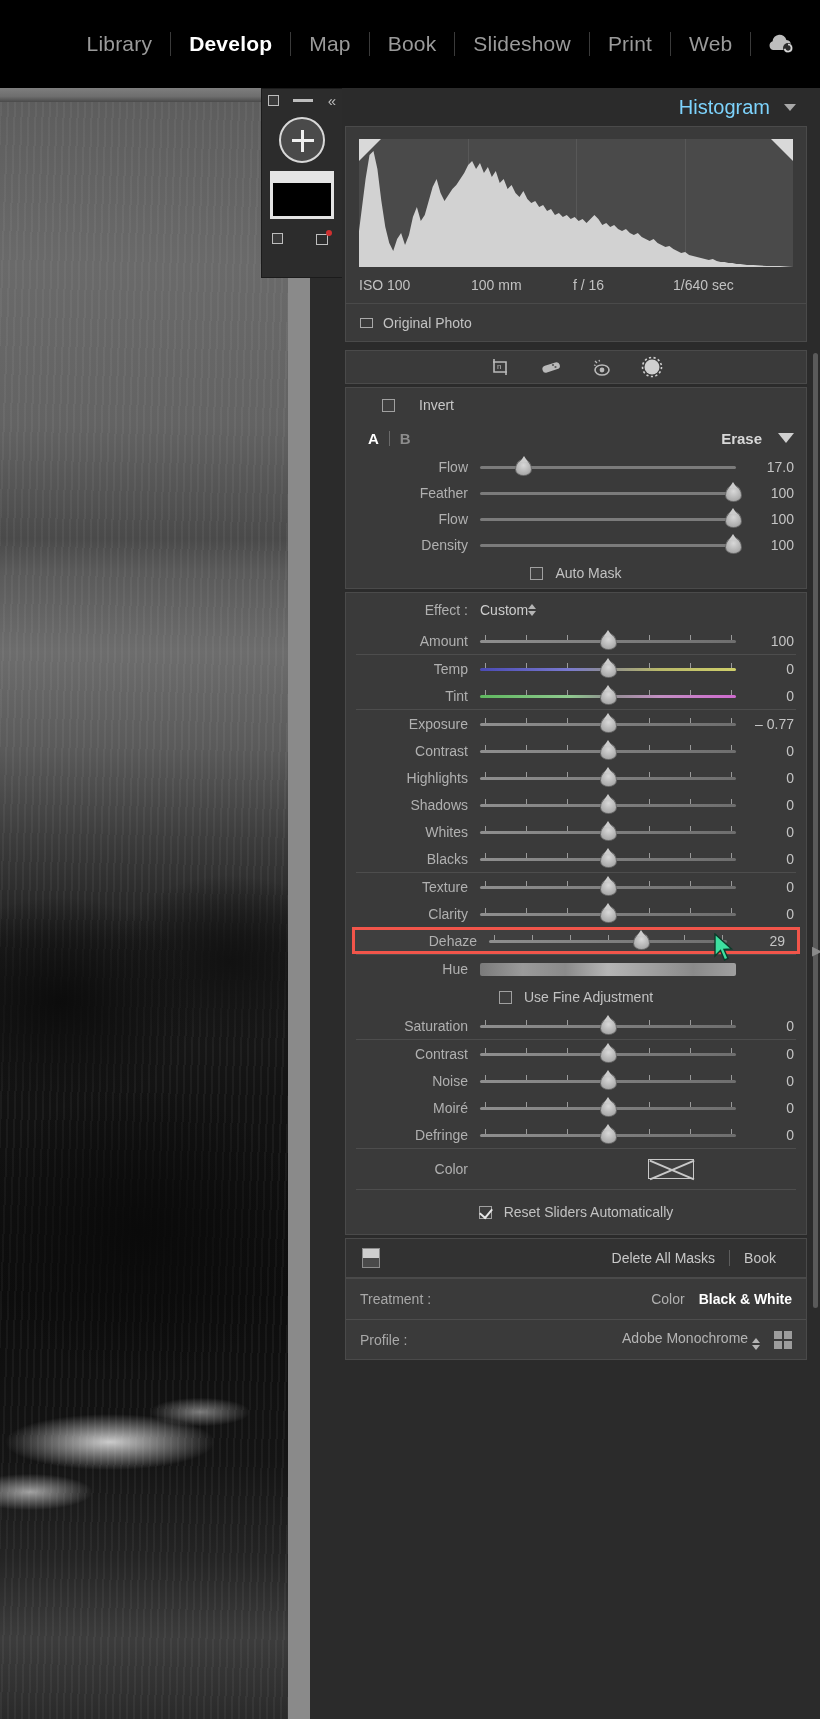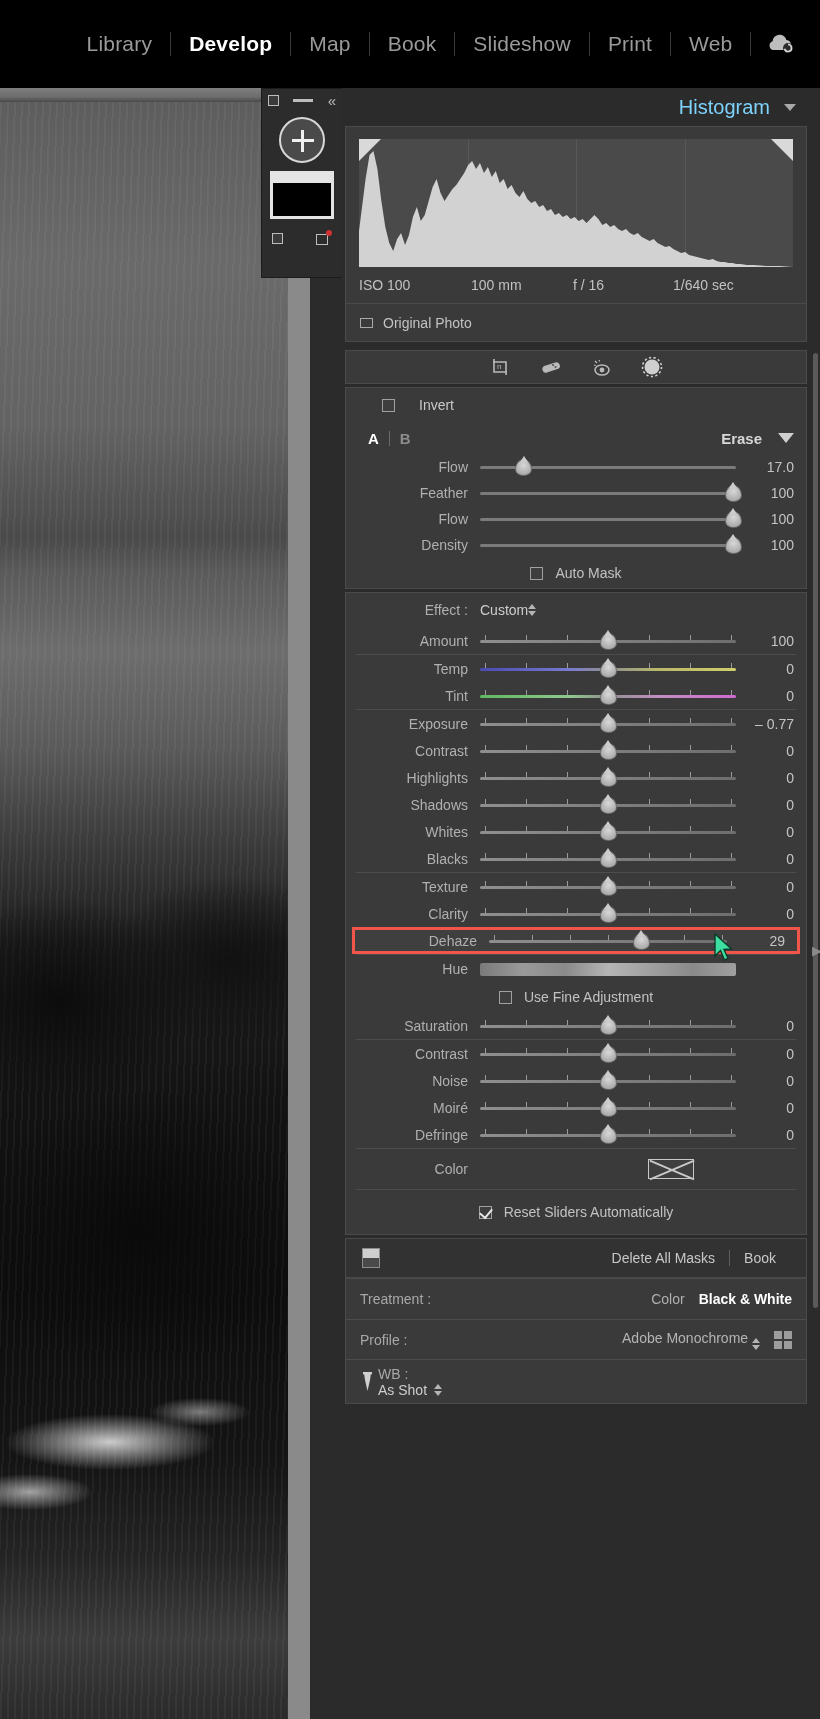--- a/index.html
+++ b/index.html
@@ -803,35 +803,19 @@
                 </span>
             </div>
             <div id="grid-icon">
                 <i></i>
                 <i></i>
                 <i></i>
                 <i></i>
               </div>
           </div>
         </div>
-        <div id="wb-row">
-          <svg width="18" height="22" viewBox="0 0 18 22">
-            <path d="M4 2h7l-1 7 -2.5 11 -2.5-11 Z" fill="#cfcfcf"></path>
-            <rect x="3" y="1" width="9" height="2.4" fill="#cfcfcf"></rect>
-          </svg>
-          <div class="right">
-            <span style="color:#a8a8a8">WB :</span>
-            <div class="sel" style="display:flex;align-items:center;gap:7px;color:#cdcdcd">
-              <span>As Shot</span>
-              <span class="updown">
-                  <i class="u"></i>
-                  <i class="d"></i>
-                </span>
-            </div>
-          </div>
-        </div>
       </div>
 
     </div>
     <div id="panel-scrollbar"></div>
     <div id="panel-flyout">▶</div>
   </div>
 </div>
 
 </body></html>

